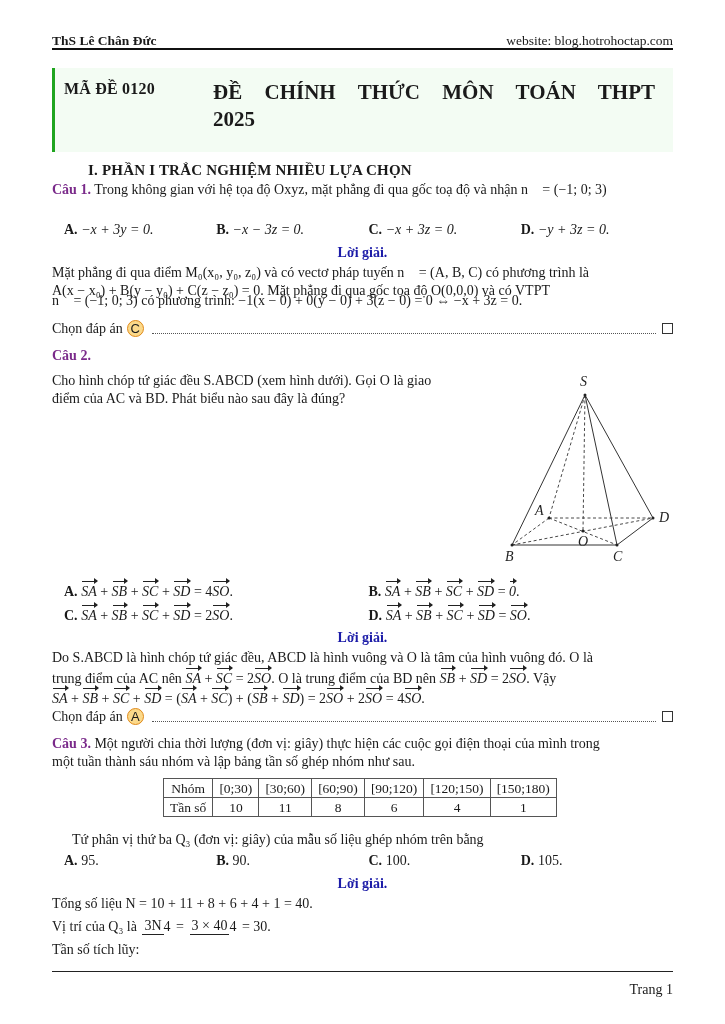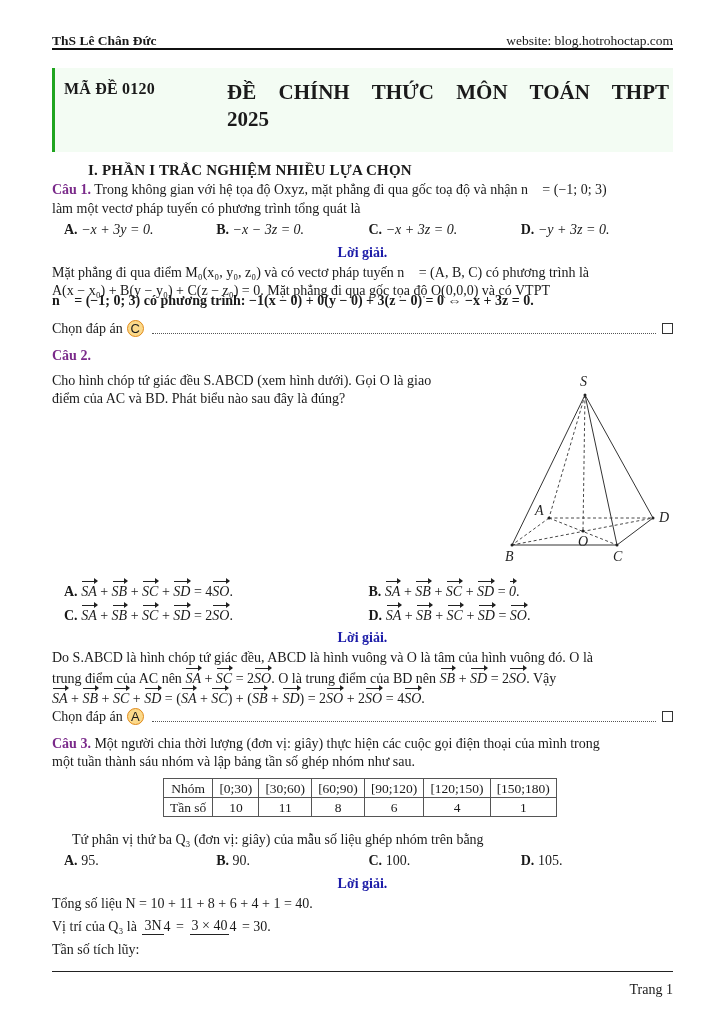--- a/index.html
+++ b/index.html
@@ -4,21 +4,21 @@
 <style>
   * { box-sizing: border-box; margin: 0; padding: 0; }
   html, body { width: 725px; height: 1024px; background: #ffffff; overflow: hidden; }
   body { font-family: "DejaVu Serif", "Liberation Serif", serif; color: #1a1a1a; position: relative; font-size: 13px; }
   .page { position: absolute; left: 52px; top: 0; width: 621px; height: 772px; font-family: "Liberation Serif", serif; font-size: 14px; line-height: 19px; }
   .header { position: absolute; top: 31px; left: 0; width: 621px; height: 17px; display: flex; justify-content: space-between; font-size: 13.5px; }
   .header .author { font-weight: bold; }
   .header-rule { position: absolute; top: 48px; left: 0; width: 621px; height: 2px; background: #111; }
   .titlebox { position: absolute; top: 68px; left: 0; width: 621px; height: 84px; background: #f3fcf3; border-left: 3px solid #1fa51f; }
   .titlebox .code { position: absolute; left: 9px; top: 11px; font-size: 16px; font-weight: bold; letter-spacing: 0.2px; }
-  .titlebox .title { position: absolute; left: 172px; top: 11px; width: 442px; font-size: 21px; font-weight: bold; line-height: 27px; text-align: justify; text-align-last: left; word-spacing: 8px; }
+  .titlebox .title { position: absolute; left: 158px; top: 11px; width: 442px; font-size: 21px; font-weight: bold; line-height: 27px; text-align: justify; text-align-last: left; word-spacing: 8px; }
   .section-title { position: absolute; top: 161px; left: 36px; font-size: 15px; font-weight: bold; letter-spacing: 0.2px; }
   .q-label { color: #7a2a8a; font-weight: bold; }
   .blk { position: absolute; left: 0; width: 621px; text-align: justify; }
   .opts { position: absolute; left: 12px; width: 609px; display: flex; }
   .opts .opt { width: 154px; }
   .opts2 .opt { width: 306px; }
   .opt b { font-weight: bold; }
   .sol-title { position: absolute; left: 0; width: 621px; text-align: center; color: #1c1ca8; font-weight: bold; }
   .choose { position: absolute; left: 0; width: 621px; height: 20px; display: flex; align-items: center; }
   .choose .lbl { white-space: nowrap; }
@@ -53,33 +53,30 @@
     <div class="code">MÃ ĐỀ 0120</div>
     <div class="title">ĐỀ CHÍNH THỨC MÔN TOÁN THPT 2025</div>
   </div>
 
   <div class="section-title">I. PHẦN I TRẮC NGHIỆM NHIỀU LỰA CHỌN</div>
 
   <div class="blk" style="top:180px;">
     <span class="q-label">Câu 1.</span>
     <span>Trong không gian với hệ tọa độ Oxyz, mặt phẳng đi qua gốc toạ độ và nhận n⃗ = (−1; 0; 3)</span>
   </div>
-  <div class="blk" style="top:199px;">
-    <span>làm một vectơ pháp tuyến có phương trình tổng quát là</span>
-  </div>
   <div class="opts" style="top:220px;">
     <div class="opt"><b>A.</b> <i>−x + 3y = 0.</i></div>
     <div class="opt"><b>B.</b> <i>−x − 3z = 0.</i></div>
     <div class="opt"><b>C.</b> <i>−x + 3z = 0.</i></div>
     <div class="opt"><b>D.</b> <i>−y + 3z = 0.</i></div>
   </div>
   <div class="sol-title" style="top:243px;">Lời giải.</div>
   <div class="blk" style="top:263px;">Mặt phẳng đi qua điểm M₀(x₀, y₀, z₀) và có vectơ pháp tuyến n⃗ = (A, B, C) có phương trình là</div>
   <div class="blk" style="top:281px;">A(x − x₀) + B(y − y₀) + C(z − z₀) = 0. Mặt phẳng đi qua gốc tọa độ O(0,0,0) và có VTPT</div>
-  <div class="blk" style="top:291px;font-weight:bold;">n⃗ = (−1; 0; 3) có phương trình: −1(x − 0) + 0(y − 0) + 3(z − 0) = 0 ⇔ −x + 3z = 0.</div>
+  <div class="blk" style="top:291px;">n⃗ = (−1; 0; 3) có phương trình: −1(x − 0) + 0(y − 0) + 3(z − 0) = 0 ⇔ −x + 3z = 0.</div>
   <div class="choose" style="top:318px;">
     <span class="lbl">Chọn đáp án</span>
     <span class="circle-ans">C</span>
     <span class="dots"></span>
     <span class="box"></span>
   </div>
 
   <div class="blk" style="top:346px;">
     <span class="q-label">Câu 2.</span>
   </div>

